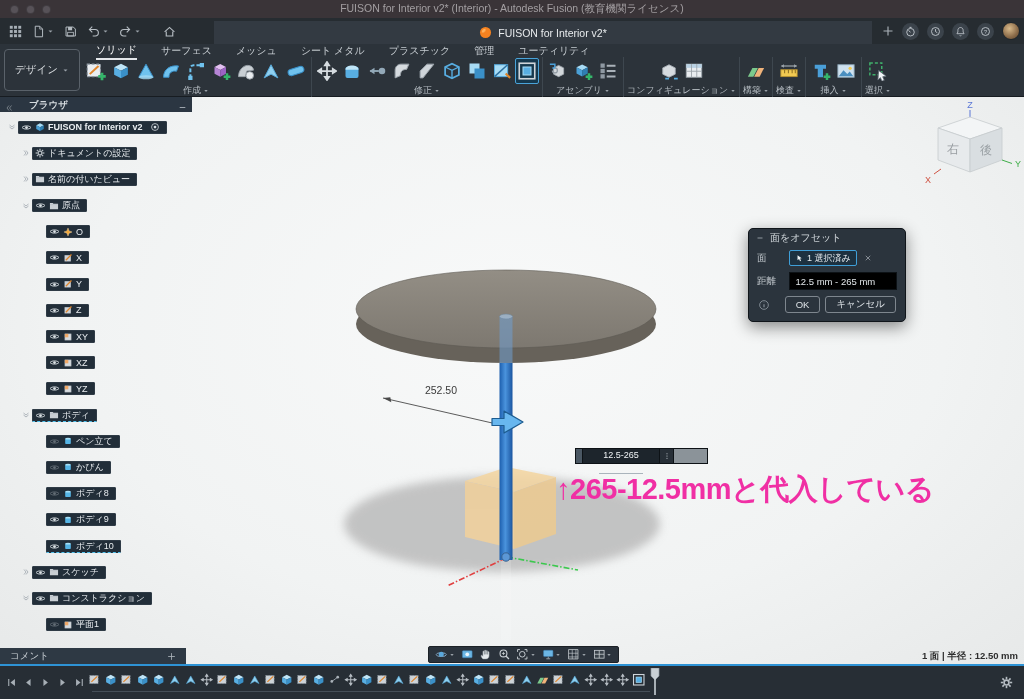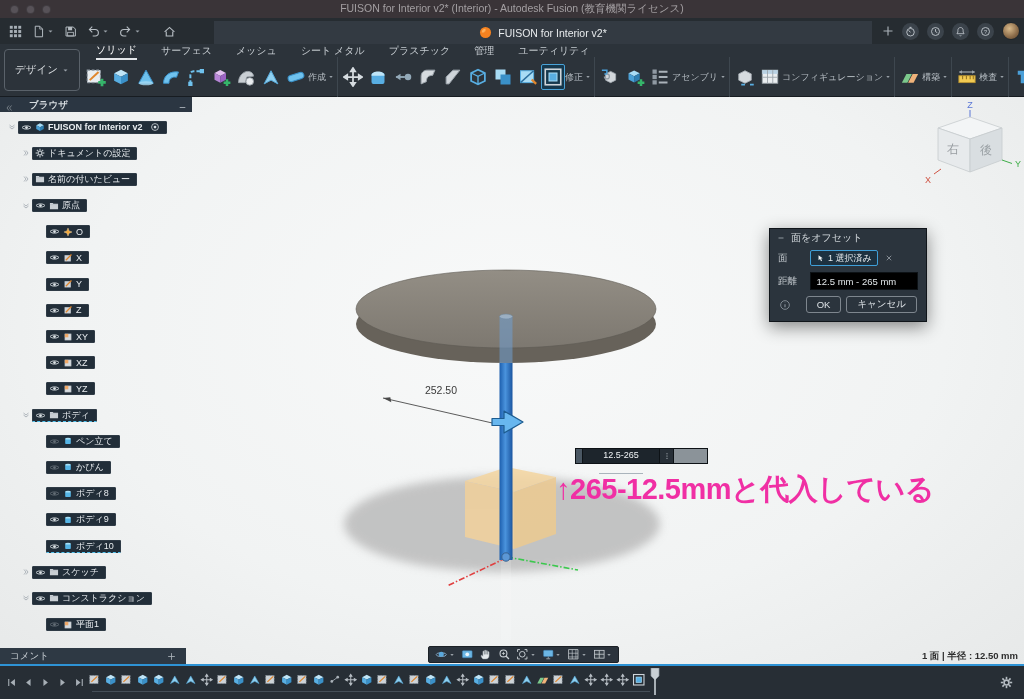--- a/index.html
+++ b/index.html
@@ -33,21 +33,21 @@
   .avatar{width:18px;height:18px;border-radius:50%;background:radial-gradient(circle at 40% 35%,#d8b98a,#8a6a48 60%,#5c452c);border:1px solid #20262b;box-sizing:border-box;}
 
   
   #ribbon{position:relative;height:53px;background:#2c333a;border-bottom:1px solid #171c21;box-sizing:border-box;}
   #design-btn{position:absolute;left:4px;top:5px;width:76px;height:42px;border:1px solid #5a626a;border-radius:4px;display:flex;align-items:center;justify-content:center;gap:4px;font-size:10.5px;color:#d8dcdf;box-sizing:border-box;}
   .dcaret .i{width:7px;height:7px;}
   #rtabs{position:absolute;left:96px;top:1px;height:13px;display:flex;gap:24px;align-items:center;}
   .rtab{font-size:10px;color:#c6ccd1;white-space:nowrap;padding-bottom:1px;text-align:center;}
   .rtab.active{color:#ffffff;border-bottom:2px solid #e4e7ea;}
   #rgroups{position:absolute;left:84px;top:13px;height:40px;display:flex;align-items:flex-start;}
-  .rgroup{display:flex;align-items:center;height:40px;}
+  .rgroup{display:flex;flex-direction:column;align-items:center;height:40px;}
   .gicons{display:flex;align-items:center;gap:1px;height:28px;}
   .glabel{display:flex;align-items:center;gap:2px;font-size:9px;color:#b6bdc3;height:11px;white-space:nowrap;}
   .glabel .i{width:6px;height:6px;}
   .rsep{width:1px;background:#3e474f;height:42px;margin:0 3px;}
   .ricon{width:24px;height:26px;display:flex;align-items:center;justify-content:center;border:1px solid transparent;border-radius:2px;box-sizing:border-box;}
   .ricon .i{width:20px;height:20px;}
   .ricon.ractive{border-color:#4aa3d8;background:#16384d;}
 
   
   #canvas{position:relative;height:567px;background:radial-gradient(ellipse at 50% 40%,#f8f9f9 0%,#f1f3f3 60%,#e7e9e9 100%);overflow:hidden;}
@@ -69,21 +69,21 @@
   .tpill.tsel{border-bottom:1px dashed #53c3ee;}
   .tlabel{font-size:9px;color:#e9edf0;}
   .lvl0 .tlabel{font-weight:bold;}
   .teye .i{width:11px;height:11px;}
   .teye.off{opacity:.35;}
   .ticon .i{width:10px;height:10px;}
   .tradio{margin-left:4px;}
   .tradio .i{width:10px;height:10px;}
 
   
-  #dialog{position:absolute;left:769px;top:131px;width:158px;background:#2b343d;border:1px solid #10151a;border-radius:0;box-shadow:0 5px 16px rgba(0,0,0,.45);box-sizing:border-box;}
+  #dialog{position:absolute;left:748px;top:131px;width:158px;background:#2b343d;border:1px solid #10151a;border-radius:5px;box-shadow:0 5px 16px rgba(0,0,0,.45);box-sizing:border-box;}
   #dlg-title{height:17px;display:flex;align-items:center;gap:6px;padding:0 7px;font-size:10px;color:#d2d8dc;}
   #dlg-min .i{width:8px;height:8px;}
   .dlg-body{padding:4px 8px 8px 8px;}
   .dlg-row{display:flex;align-items:center;margin-bottom:6px;}
   .dlg-label{width:32px;font-size:9.5px;color:#c3c9ce;}
   .dlg-chip{display:inline-flex;align-items:center;gap:3px;height:16px;padding:0 5px;border:1.5px solid #3f9fd8;border-radius:2px;background:#1d3140;font-size:9px;color:#eaeef1;box-sizing:border-box;}
   .dlg-chip .i{width:9px;height:9px;}
   #dlg-clear{margin-left:7px;display:flex;}
   #dlg-clear .i{width:8px;height:8px;}
   .dlg-input{width:102px;height:16px;background:#000000;border:1px solid #0d1216;font-size:9.5px;color:#e2e7ea;display:flex;align-items:center;padding-left:6px;box-sizing:content-box;}

